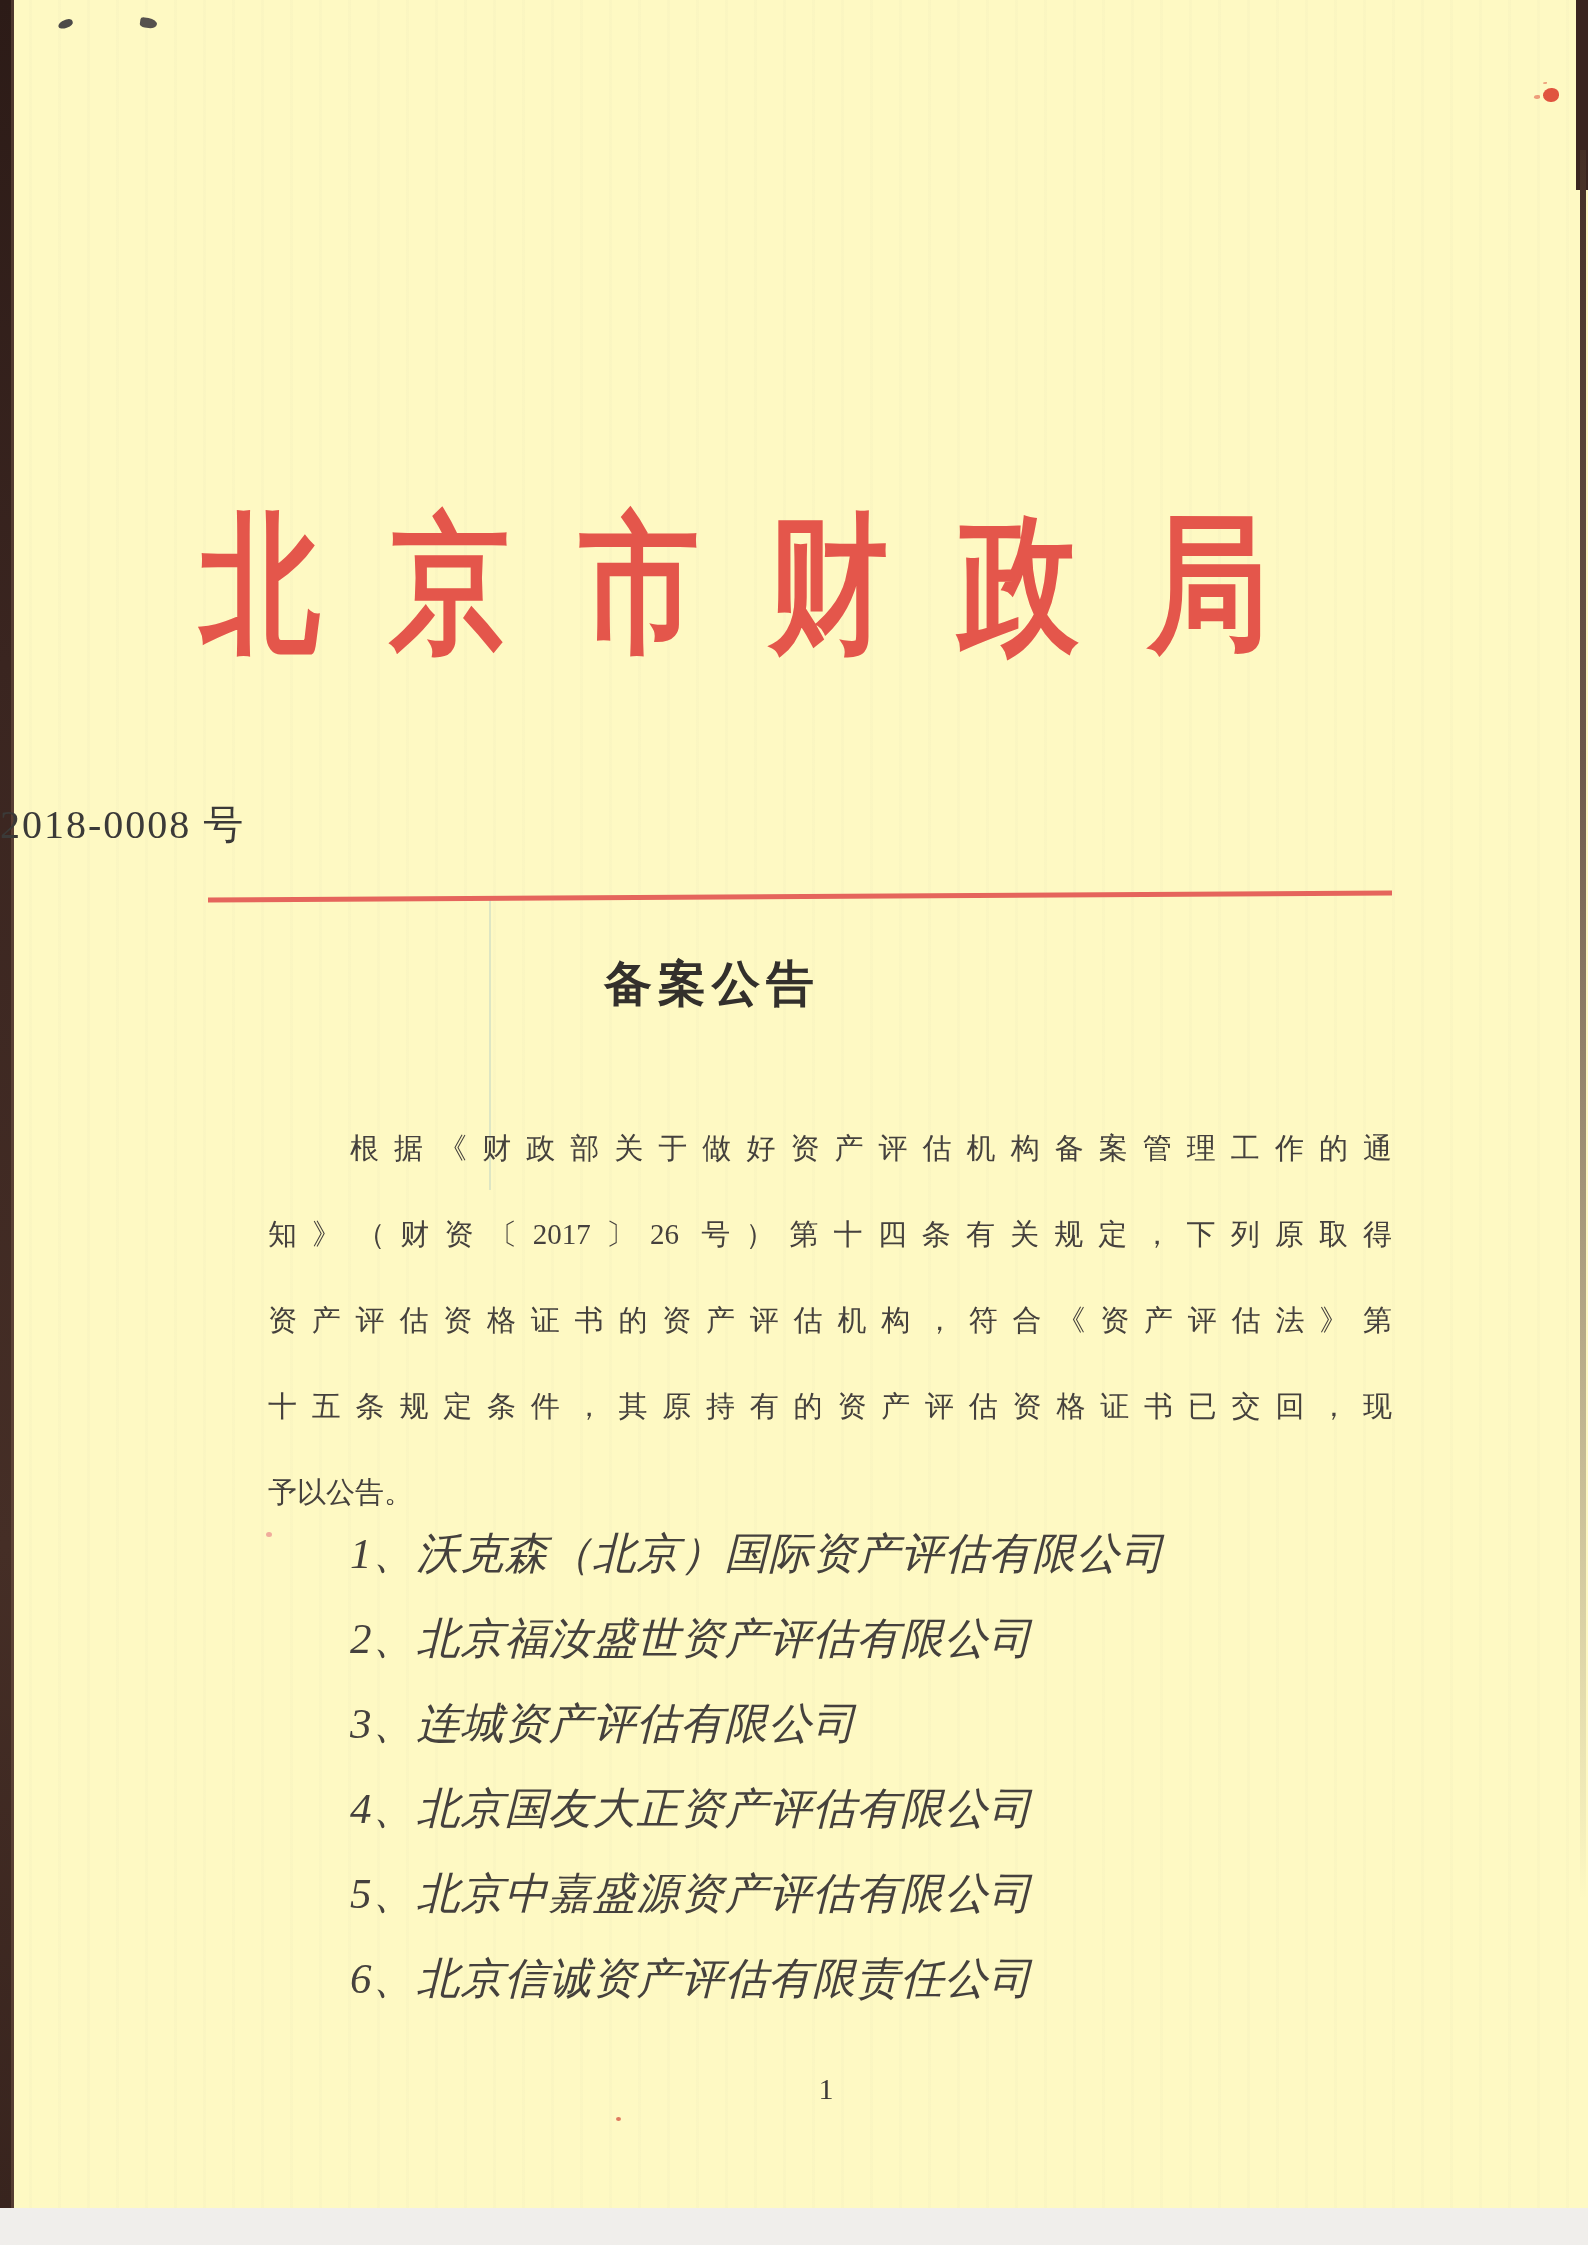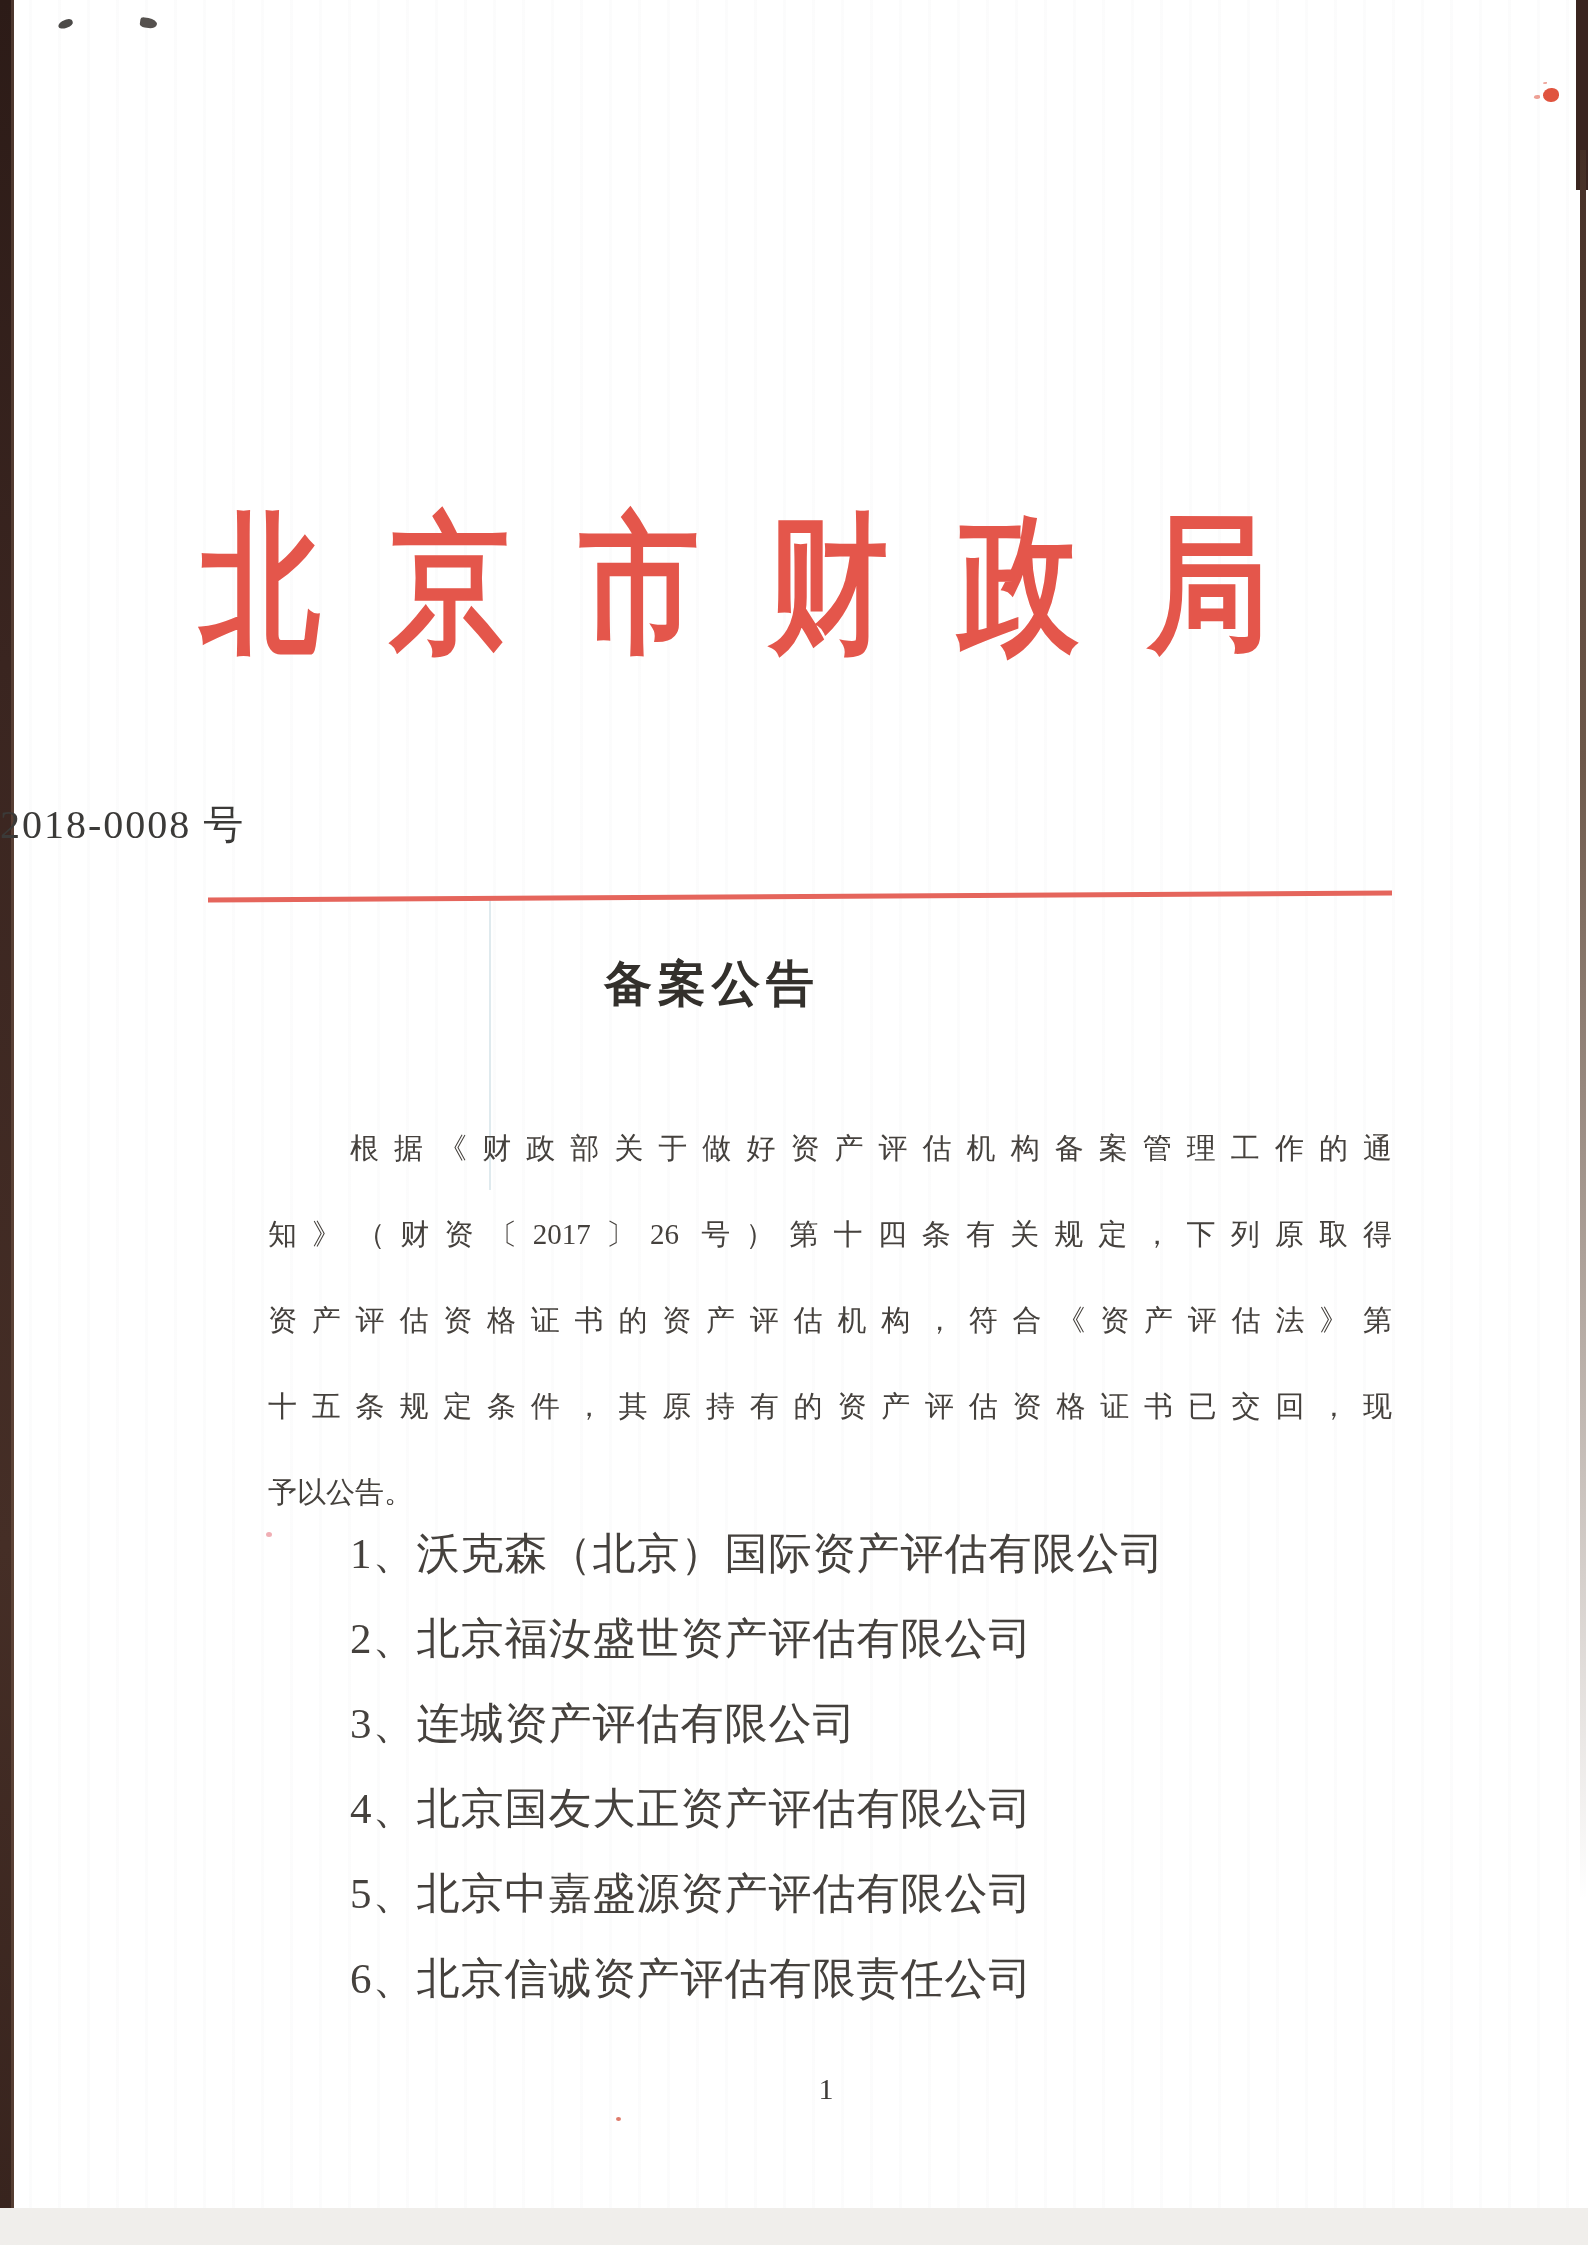--- a/index.html
+++ b/index.html
@@ -1,21 +1,21 @@
 <!DOCTYPE html>
 <html style="--color-title-red: #e4564b; --color-rule-red: #e5655c; --color-ink: #45413d; --color-edge-brown: #3a2520; --color-scanner-gray: #f0eeeb; --color-stain-red: #e0543f;"><head>
 <meta charset="utf-8">
 <style>
   html, body { margin: 0; padding: 0; background: #e9e7e4; }
   .page {
     position: relative;
     width: 1588px;
     height: 2245px;
     margin: 0 auto;
-    background: #ffffff;
+    background: #fef9c3;
     overflow: hidden;
     font-family: "Liberation Serif", "DejaVu Serif", serif;
     color: var(--color-ink, #45413d);
   }
   
   .streaks {
     position: absolute; inset: 0;
     background: repeating-linear-gradient(90deg,
       rgba(110,115,125,0.025) 0 3px, rgba(0,0,0,0) 3px 29px);
     pointer-events: none;
@@ -87,21 +87,21 @@
     font-size: 29px; color: var(--color-ink, #45413d);
   }
   .para-line { height: 86px; line-height: 86px; overflow: hidden; }
   .para-line.full { text-align: justify; text-align-last: justify; }
   .para-line.indent { padding-left: 82px; }
   
   .company-list {
     position: absolute; left: 350px; top: 1511px;
     font-size: 43px; color: var(--color-ink, #45413d);
   }
-  .company-item { height: 85px; line-height: 85px; white-space: nowrap; letter-spacing: 1px; }
+  .company-item { height: 85px; line-height: 85px; white-space: nowrap; letter-spacing: 1px; font-style: italic; }
   
   .page-number {
     position: absolute; left: 796px; top: 2072px; width: 60px;
     text-align: center; font-size: 30px; color: #3e3b38;
   }
 </style>
 </head>
 <body>
 
 <div class="page">

